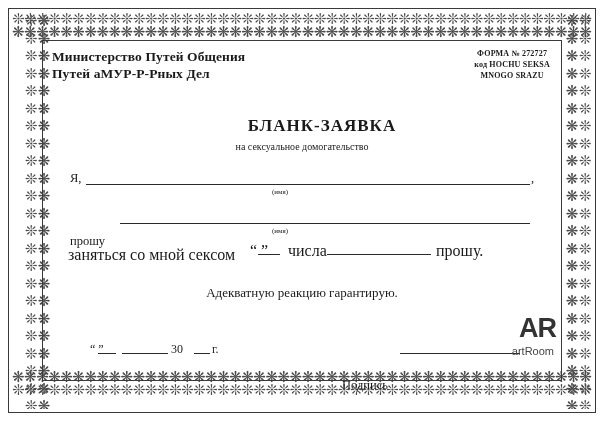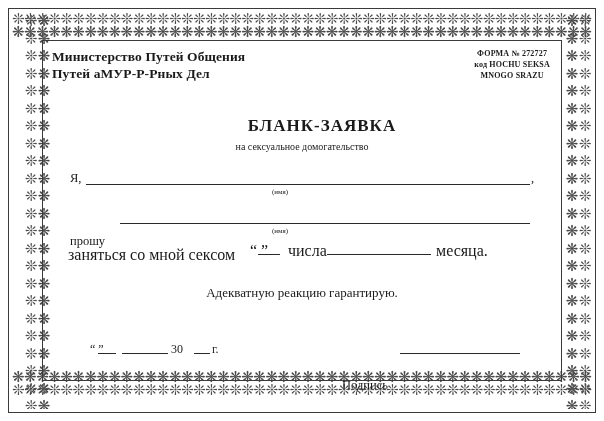--- a/index.html
+++ b/index.html
@@ -292,29 +292,33 @@
     <div class="row row-proshu">прошу</div>
     <div class="line-proshu"></div>
     <div class="hint-proshu">(имя)</div>
 
     <div class="row row-sex">заняться со мной сексом</div>
 
     <div class="date-quote">“   ”</div>
     <div class="date-line1"></div>
     <div class="date-chisla">числа</div>
     <div class="date-line2"></div>
-    <div class="date-mes">месяца.</div>
+    <div class="date-mes">прошу.</div>
 
     <div class="guarantee">Адекватную реакцию гарантирую.</div>
 
     <div class="bd-quote">“   ”</div>
     <div class="bd-line1"></div>
     <div class="bd-line2"></div>
     <div class="bd-year">30</div>
     <div class="bd-line3"></div>
     <div class="bd-g">г.</div>
 
     <div class="sign-label">Подпись</div>
     <div class="sign-line"></div>
 
+    <div class="logo">
+      <div class="logo-mark">AR</div>
+      <div class="logo-text">artRoom</div>
+    </div>
 
   </div>
 </div>
 
 </body></html>

